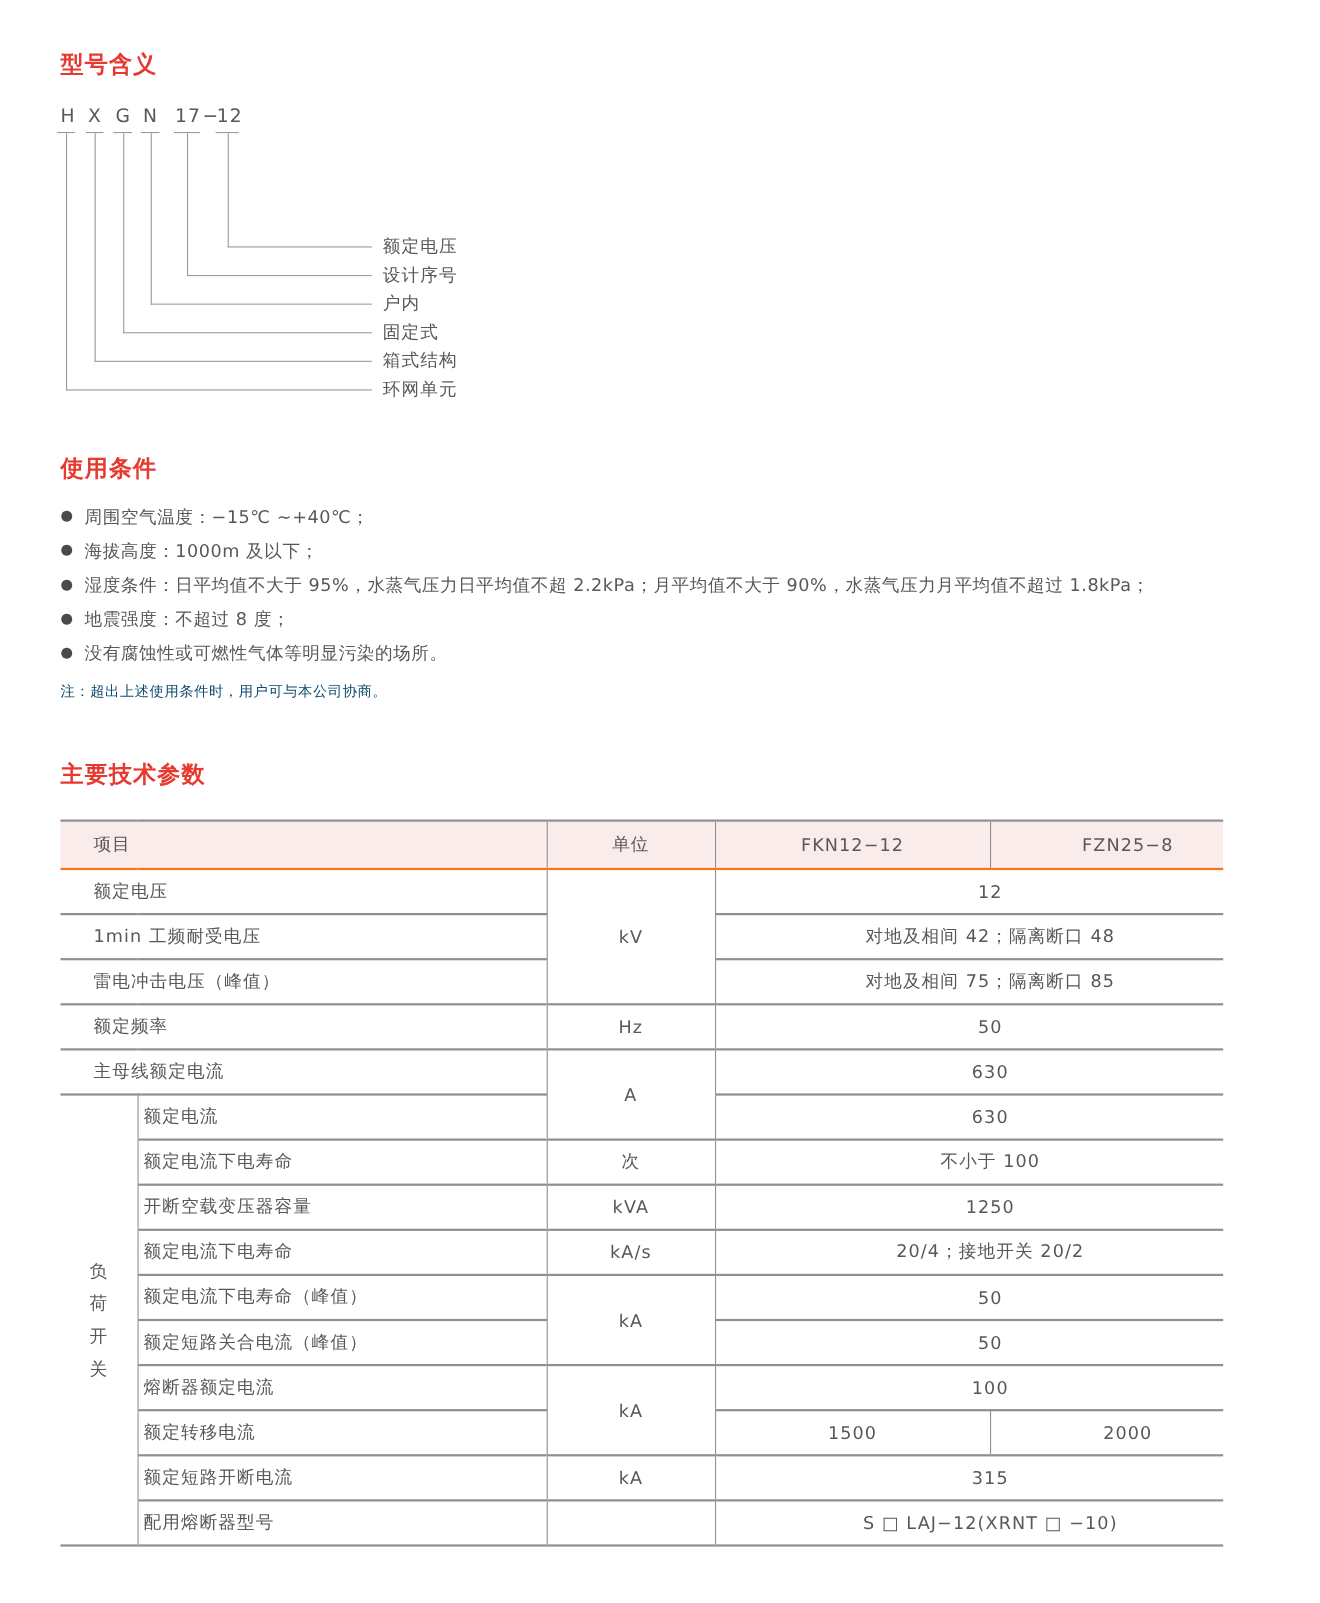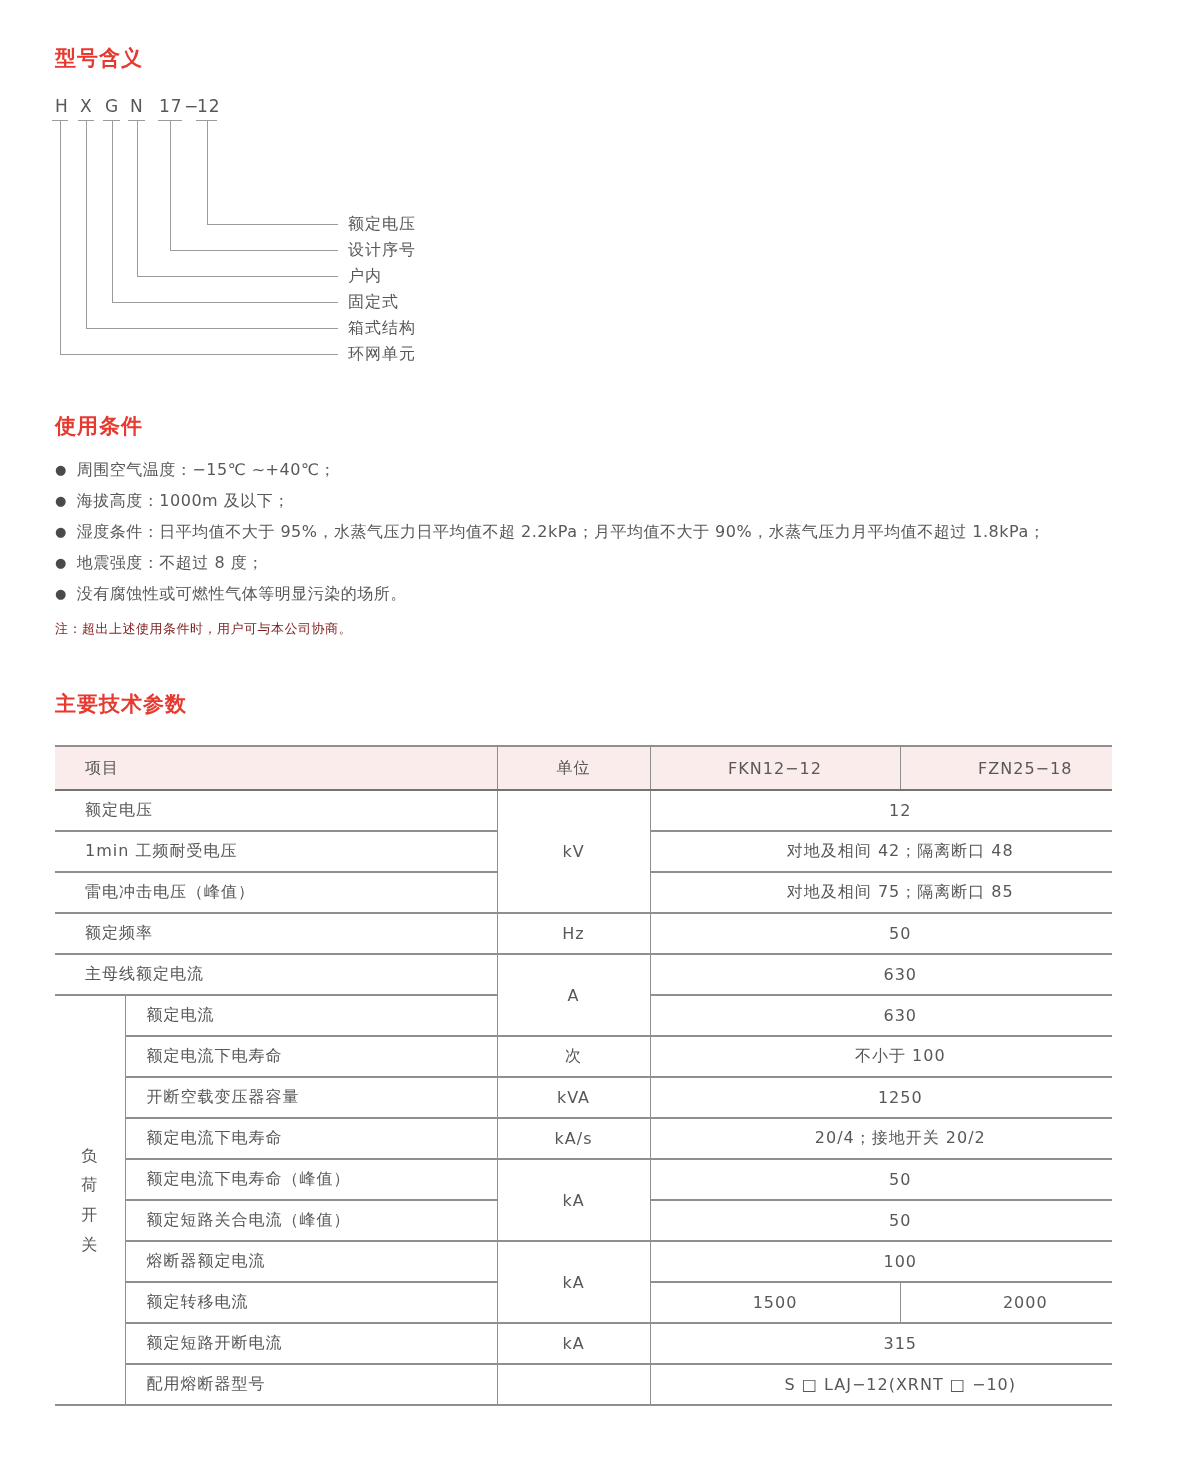--- a/index.html
+++ b/index.html
@@ -19,45 +19,45 @@
   }
   
   .code-part { position:absolute; top:96px; font-size:17px; color:#595757; letter-spacing:1px; }
   .code-underline { position:absolute; top:120px; height:0; border-top:1px solid #9b9b9b; }
   .connector { position:absolute; border-left:1px solid #9b9b9b; border-bottom:1px solid #9b9b9b; }
   .diagram-label { position:absolute; left:348px; font-size:16px; color:#595757; letter-spacing:1px; white-space:nowrap; }
   
   .bullets { position:absolute; left:55px; top:460px; }
   .bullet-item { display:flex; align-items:flex-start; margin-bottom:11px; font-size:16px; line-height:20px; color:#595757; letter-spacing:0.5px; white-space:nowrap; }
   .bullet-dot { font-size:13px; line-height:20px; margin-right:10px; color:#4a4a4a; }
-  .note { position:absolute; left:55px; top:620px; font-size:13px; color:#7f1d1d; letter-spacing:0.5px; }
+  .note { position:absolute; left:55px; top:620px; font-size:13px; color:#0c4a6e; letter-spacing:0.5px; }
   
   .spec-table {
     position:absolute; left:55px; top:745px;
     width:1095px;
     border-collapse:collapse; table-layout:fixed;
     font-size:16px; color:#595757;
     border-top:2px solid #7d7d7d;
     border-bottom:2px solid #7d7d7d;
   }
   .spec-table td {
     border:1px solid #8f8f8f;
     border-top:2px solid #8f8f8f;
     border-bottom:2px solid #8f8f8f;
     height:41px; vertical-align:middle;
     letter-spacing:1px;
   }
   .spec-table tr td:first-child { border-left:none; }
   .spec-table tr td:last-child { border-right:none; }
   .spec-table tr.head td {
     background:#fbecec; height:44px;
-    border-bottom:2px solid #737373;
+    border-bottom:2px solid #f97316;
   }
   .cell-left { text-align:left; padding-left:30px; }
-  .cell-left-indent { text-align:left; padding-left:21px; }
+  .cell-left-indent { text-align:left; padding-left:5px; }
   .cell-c { text-align:center; }
   .group-cell { text-align:center; vertical-align:middle; }
   .vert-label { width:18px; margin:0 auto; line-height:1.85; word-break:break-all; font-size:16px; }
 </style>
 </head>
 <body>
 
 <div class="page">
 
   <div class="sec-title" style="top:44px;">型号含义</div>
@@ -128,21 +128,21 @@
         <col style="width:372px;">
         <col style="width:153px;">
         <col style="width:250px;">
         <col style="width:250px;">
     </colgroup>
     <tbody>
       <tr class="head">
         <td colspan="2" class="cell-left">项目</td>
         <td class="cell-c">单位</td>
         <td class="cell-c">FKN12−12</td>
-        <td class="cell-c">FZN25−18</td>
+        <td class="cell-c">FZN25−8</td>
       </tr>
       <tr>
         <td colspan="2" class="cell-left">额定电压</td>
         <td rowspan="3" class="cell-c">kV</td>
         <td colspan="2" class="cell-c">12</td>
       </tr>
       <tr>
         <td colspan="2" class="cell-left">1min 工频耐受电压</td>
         <td colspan="2" class="cell-c">对地及相间 42；隔离断口 48</td>
       </tr>

